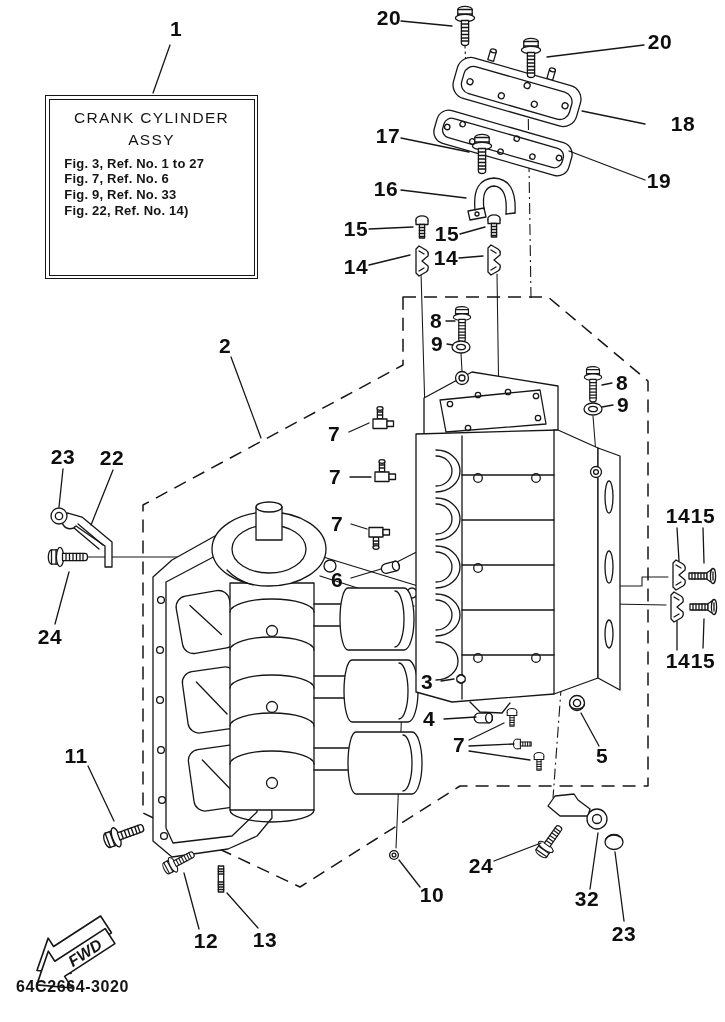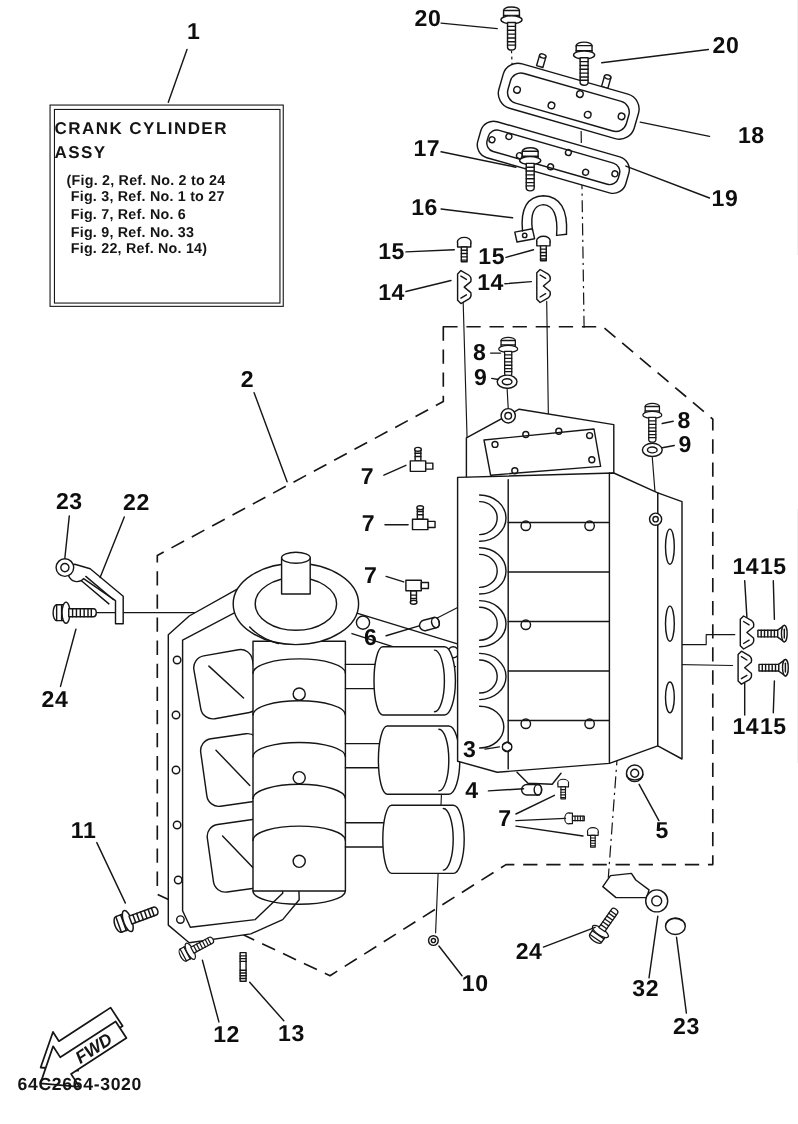--- a/index.html
+++ b/index.html
@@ -14,21 +14,21 @@
   svg .dd{stroke-dasharray:11 4 2 4;stroke-width:1.1;stroke-linecap:butt}
   svg .dot{stroke-dasharray:2.5 3;stroke-width:1.1;stroke-linecap:butt}
   svg .hv{stroke-width:1.6}
   svg text{stroke:none;fill:#151515;font:italic 700 16px "Liberation Sans",sans-serif}
   .callout-layer{position:absolute;left:0;top:0;width:100%;height:100%;pointer-events:none}
   .callout{position:absolute;transform:translate(-50%,-50%);font-size:21px;font-weight:700;
            letter-spacing:.5px;white-space:nowrap;color:#0e0e0e}
   .infobox{position:absolute;left:45px;top:95px;width:213px;height:184px;
            border:1.6px solid #151515;padding:2.5px;box-sizing:border-box;background:#fff}
   .infobox-inner{width:100%;height:100%;border:1.4px solid #151515;box-sizing:border-box;padding-top:7px}
-  .ib-title{font-size:15.5px;font-weight:700;text-align:left;letter-spacing:1.3px;line-height:22px;white-space:pre}
+  .ib-title{font-size:15.5px;font-weight:400;text-align:center;letter-spacing:1.3px;line-height:22px;white-space:pre}
   .ib-refs{margin-top:5px;padding-left:11px}
   .ib-ref-line{font-size:13px;font-weight:700;line-height:15.7px;white-space:pre;letter-spacing:.2px}
   .drawing-code{position:absolute;left:16px;top:978px;font-size:16px;font-weight:700;letter-spacing:.6px}
 </style>
 </head>
 <body>
 
 <div class="page">
 
   <svg class="art" width="725" height="1022" viewBox="0 0 725 1022">
@@ -328,21 +328,20 @@
     </g>
   </svg>
 
   <div class="infobox">
     <div class="infobox-inner">
       <div>
           <div class="ib-title">CRANK CYLINDER</div>
           <div class="ib-title">ASSY</div>
         </div>
       <div class="ib-refs">
-          <div class="ib-ref-line">(Fig. 2, Ref. No. 2 to 24</div>
           <div class="ib-ref-line"> Fig. 3, Ref. No. 1 to 27</div>
           <div class="ib-ref-line"> Fig. 7, Ref. No. 6</div>
           <div class="ib-ref-line"> Fig. 9, Ref. No. 33</div>
           <div class="ib-ref-line"> Fig. 22, Ref. No. 14)</div>
         </div>
     </div>
   </div>
 
   <div class="callout-layer">
       <span class="callout" style="left: 176px; top: 29px;">1</span>
@@ -359,21 +358,21 @@
       <span class="callout" style="left: 446px; top: 258px;">14</span>
       <span class="callout" style="left: 436px; top: 321px;">8</span>
       <span class="callout" style="left: 437px; top: 344px;">9</span>
       <span class="callout" style="left: 622px; top: 383px;">8</span>
       <span class="callout" style="left: 623px; top: 405px;">9</span>
       <span class="callout" style="left: 334px; top: 434px;">7</span>
       <span class="callout" style="left: 335px; top: 477px;">7</span>
       <span class="callout" style="left: 337px; top: 524px;">7</span>
       <span class="callout" style="left: 337px; top: 580px;">6</span>
       <span class="callout" style="left: 63px; top: 457px;">23</span>
-      <span class="callout" style="left: 124px; top: 458px;">22</span>
+      <span class="callout" style="left: 112px; top: 458px;">22</span>
       <span class="callout" style="left: 50px; top: 637px;">24</span>
       <span class="callout" style="left: 76px; top: 756px;">11</span>
       <span class="callout" style="left: 206px; top: 941px; text-align: right;">12</span>
       <span class="callout" style="left: 265px; top: 940px;">13</span>
       <span class="callout" style="left: 432px; top: 895px;">10</span>
       <span class="callout" style="left: 427px; top: 682px;">3</span>
       <span class="callout" style="left: 429px; top: 719px;">4</span>
       <span class="callout" style="left: 459px; top: 745px;">7</span>
       <span class="callout" style="left: 602px; top: 756px;">5</span>
       <span class="callout" style="left: 481px; top: 866px;">24</span>

